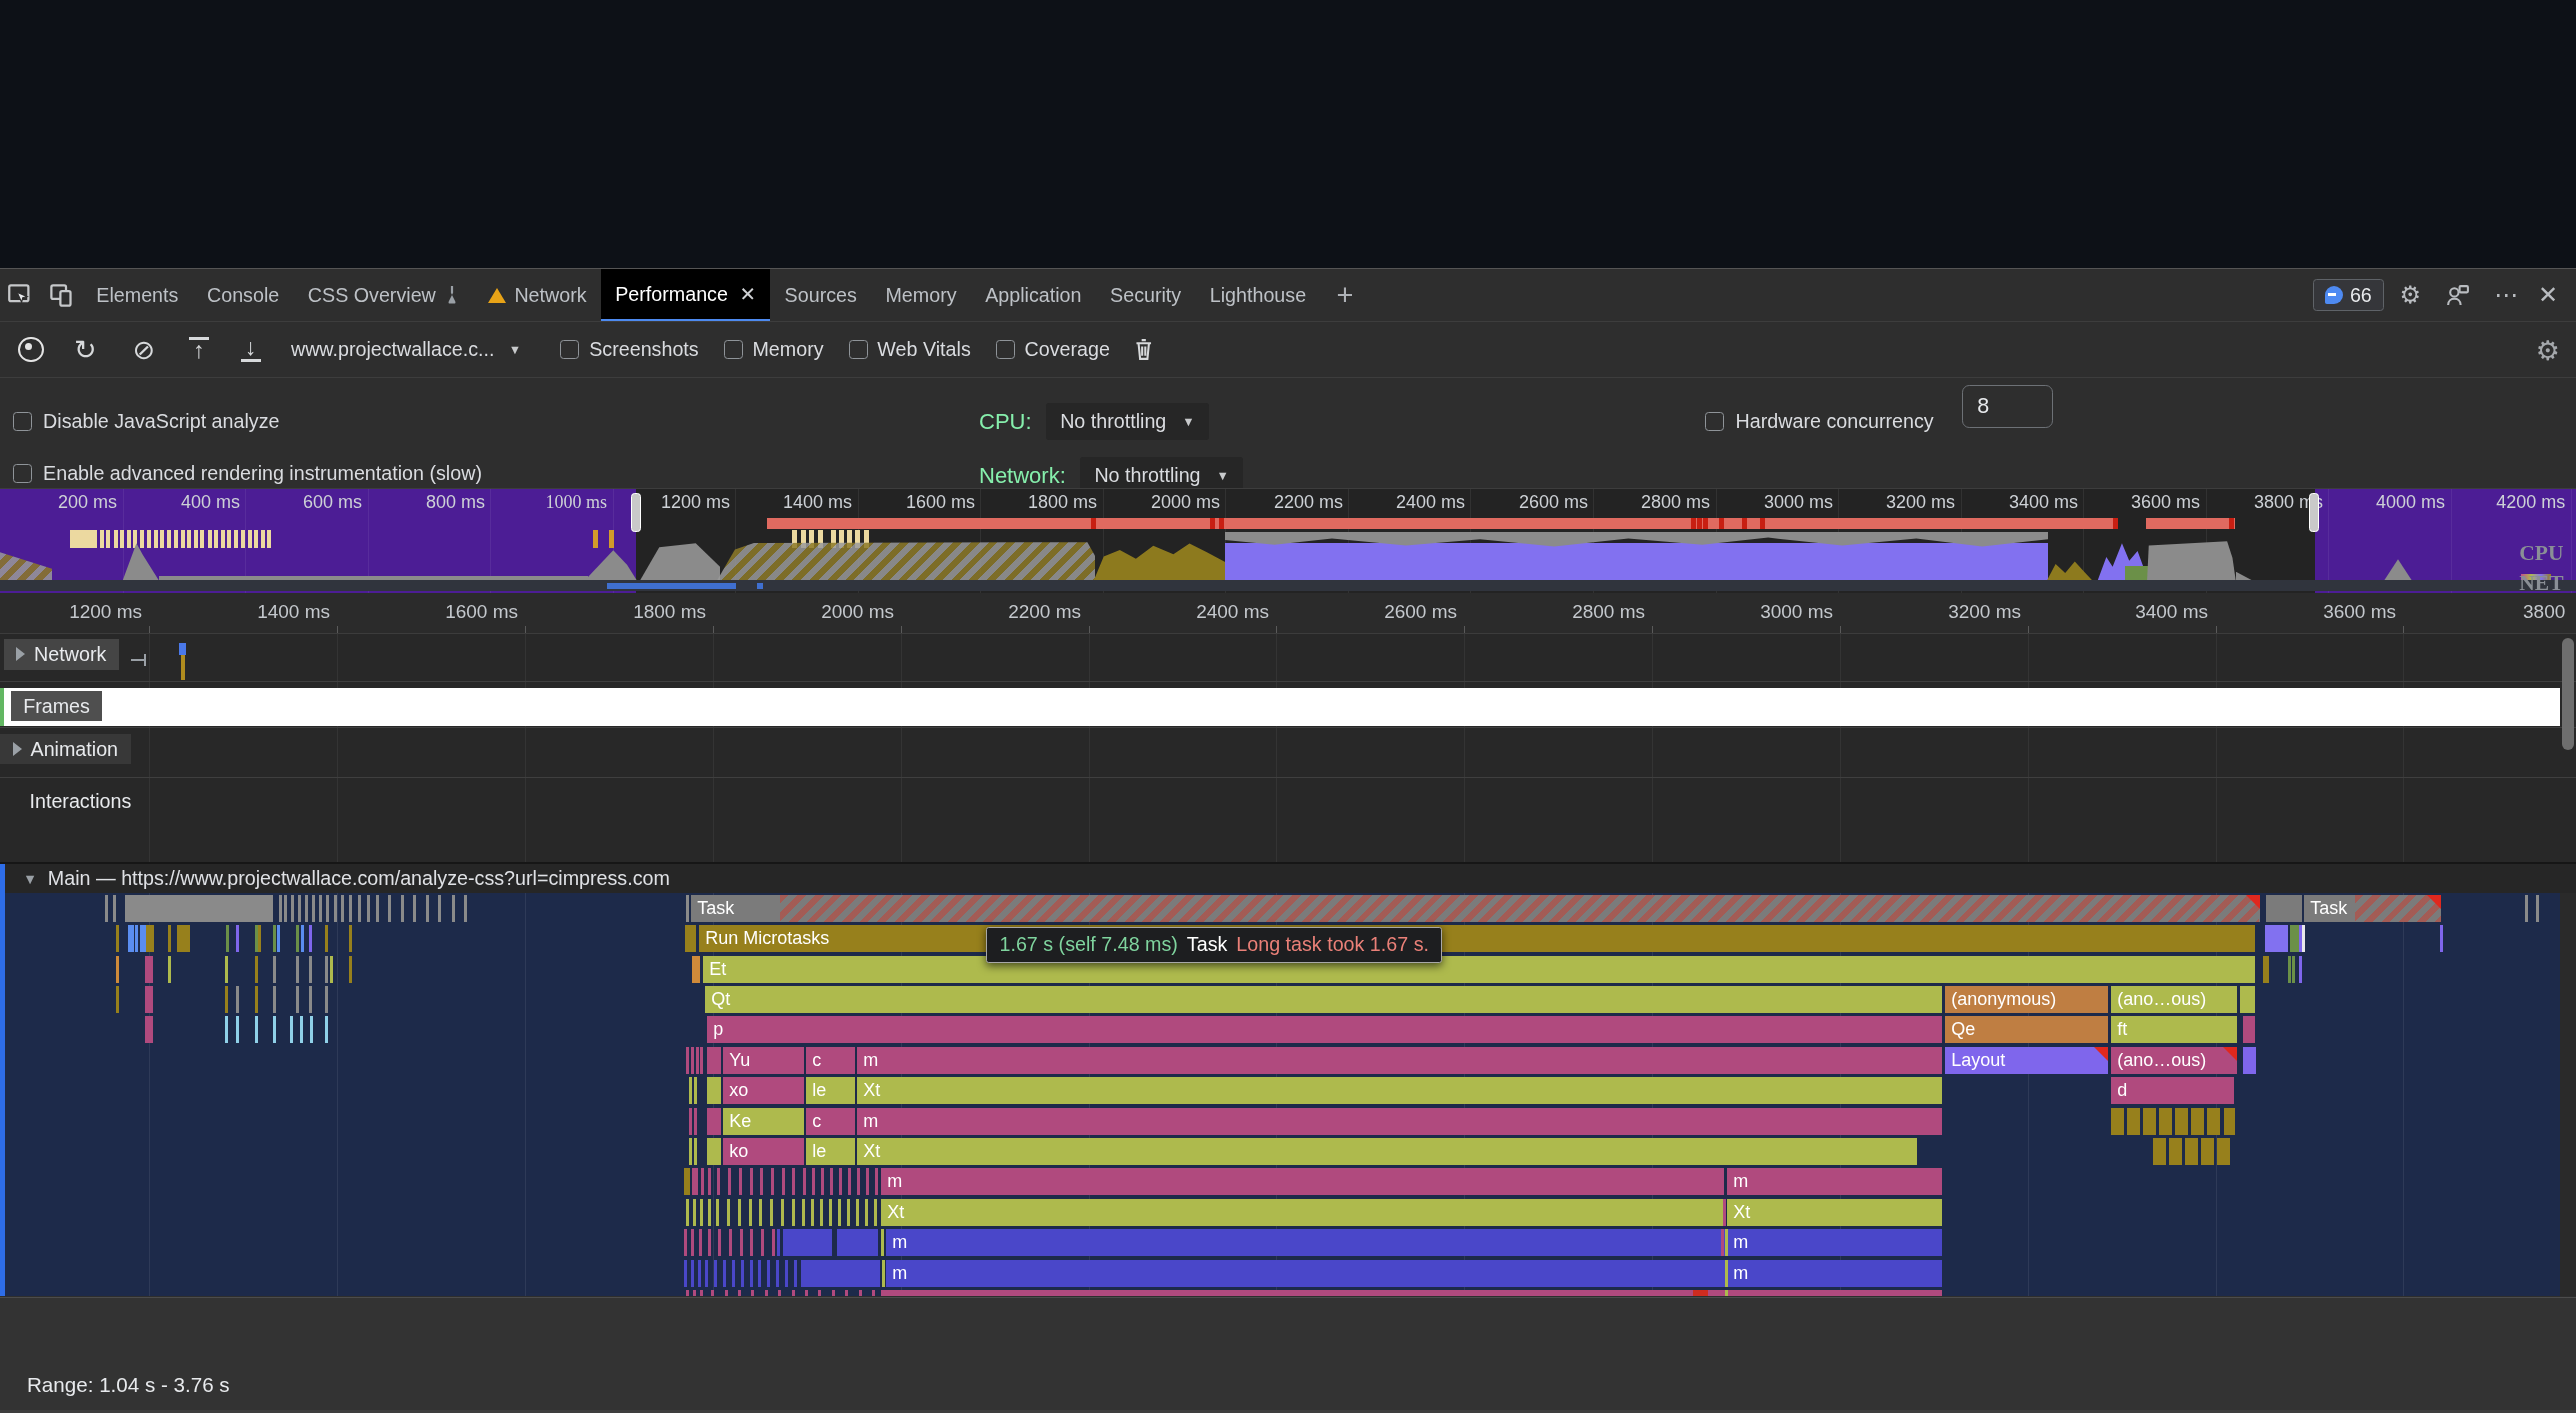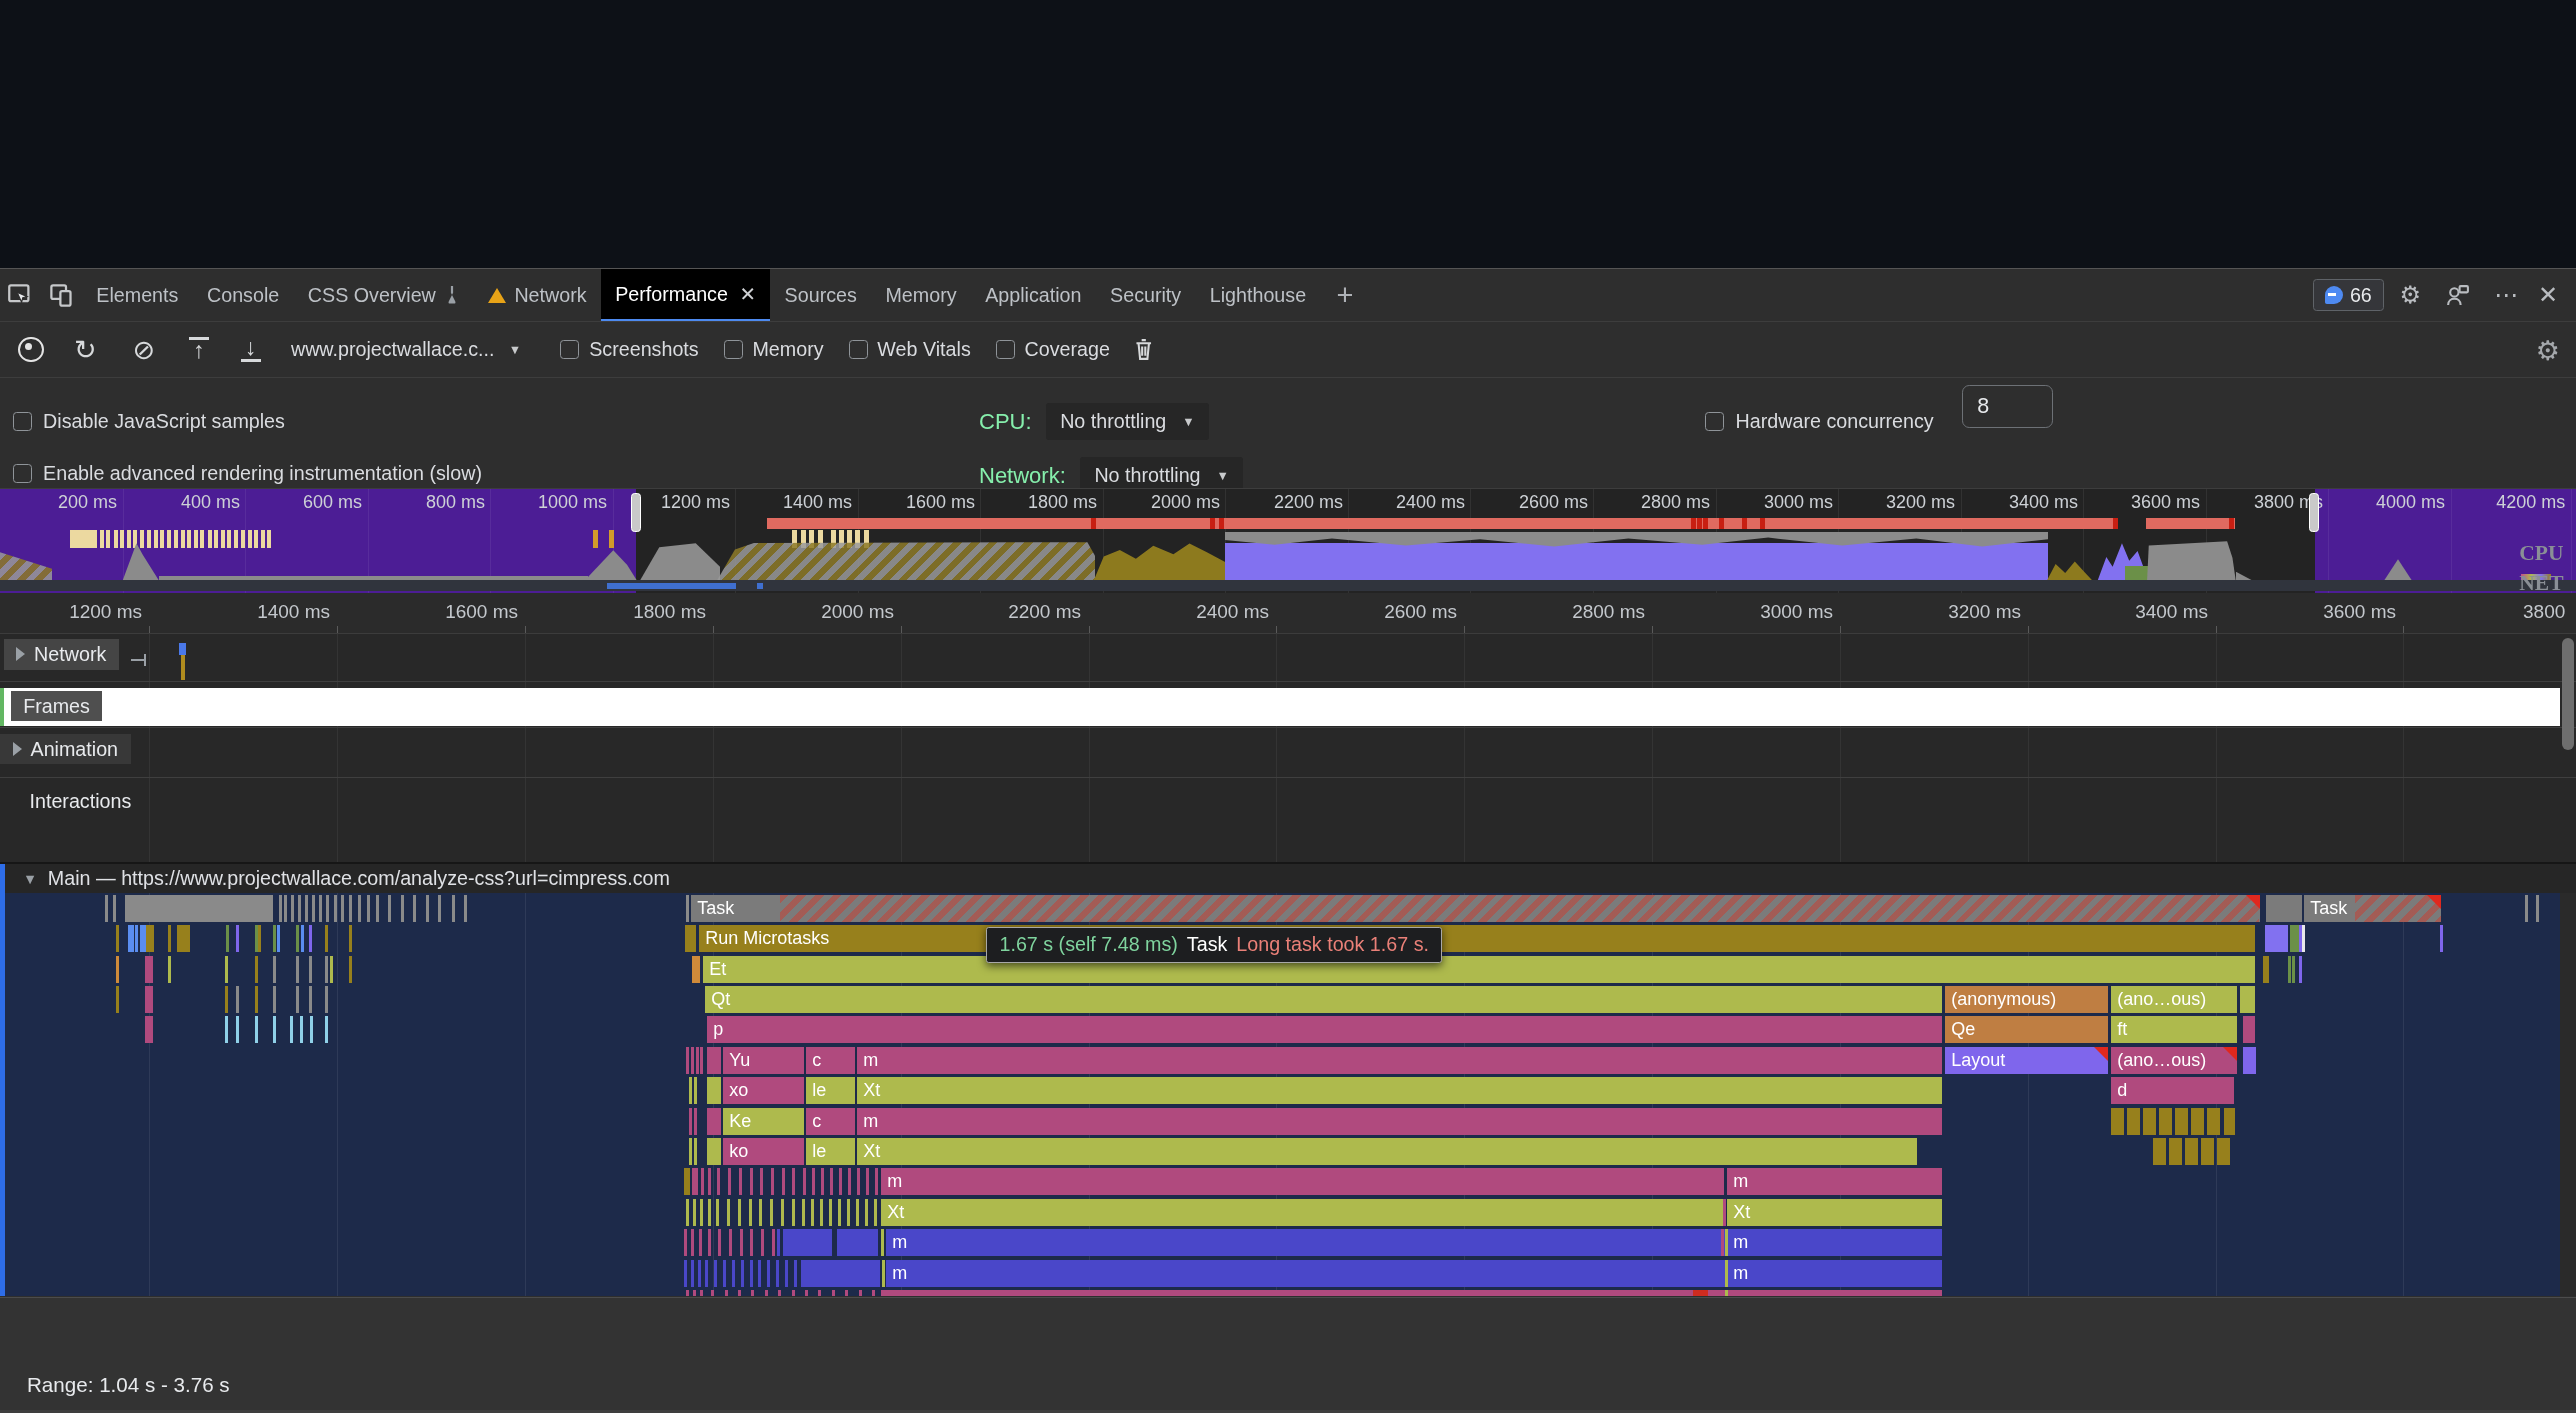--- a/index.html
+++ b/index.html
@@ -234,21 +234,21 @@
             <path d="M3 6h14M8 3h4M5 6l1.5 15h7L15 6M8.5 9v9M11.5 9v9" fill="none" stroke="#d7d9db" stroke-width="2"></path>
           </svg>
       </div>
       <div id="toolbar-gear">⚙</div>
     </div>
     <div class="row-divider" style="top:108px;"></div>
 
     <div id="settings">
       <div class="set-cb" style="left:12.5px;top:32px;">
         <span class="cb"></span>
-        <span>Disable JavaScript samples</span>
+        <span>Disable JavaScript analyze</span>
       </div>
       <div class="set-cb" style="left:12.5px;top:84px;">
         <span class="cb"></span>
         <span>Enable advanced rendering instrumentation (slow)</span>
       </div>
       <div class="abs" style="left:979px;top:25px;display:flex;align-items:center;gap:14.3px;">
         <span class="set-label">CPU:</span>
         <span class="sel-box">
           <span>No throttling</span>
           <span class="caret-down">▼</span>
@@ -274,21 +274,21 @@
       <div id="ov-content">
           <div class="ov-grid" style="left: 123px;"></div>
           <div class="ov-label" style="right: 2459px;">200 ms</div>
           <div class="ov-grid" style="left: 245px;"></div>
           <div class="ov-label" style="right: 2336px;">400 ms</div>
           <div class="ov-grid" style="left: 368px;"></div>
           <div class="ov-label" style="right: 2214px;">600 ms</div>
           <div class="ov-grid" style="left: 490px;"></div>
           <div class="ov-label" style="right: 2091px;">800 ms</div>
           <div class="ov-grid" style="left: 613px;"></div>
-          <div class="ov-label" style="right: 1969px;">1000 ms</div>
+          <div class="ov-label" style="right: 1969px; font-family: Liberation Serif, serif;">1000 ms</div>
           <div class="ov-grid" style="left: 735px;"></div>
           <div class="ov-label" style="right: 1846px;">1200 ms</div>
           <div class="ov-grid" style="left: 858px;"></div>
           <div class="ov-label" style="right: 1724px;">1400 ms</div>
           <div class="ov-grid" style="left: 980px;"></div>
           <div class="ov-label" style="right: 1601px;">1600 ms</div>
           <div class="ov-grid" style="left: 1103px;"></div>
           <div class="ov-label" style="right: 1479px;">1800 ms</div>
           <div class="ov-grid" style="left: 1225px;"></div>
           <div class="ov-label" style="right: 1356px;">2000 ms</div>

